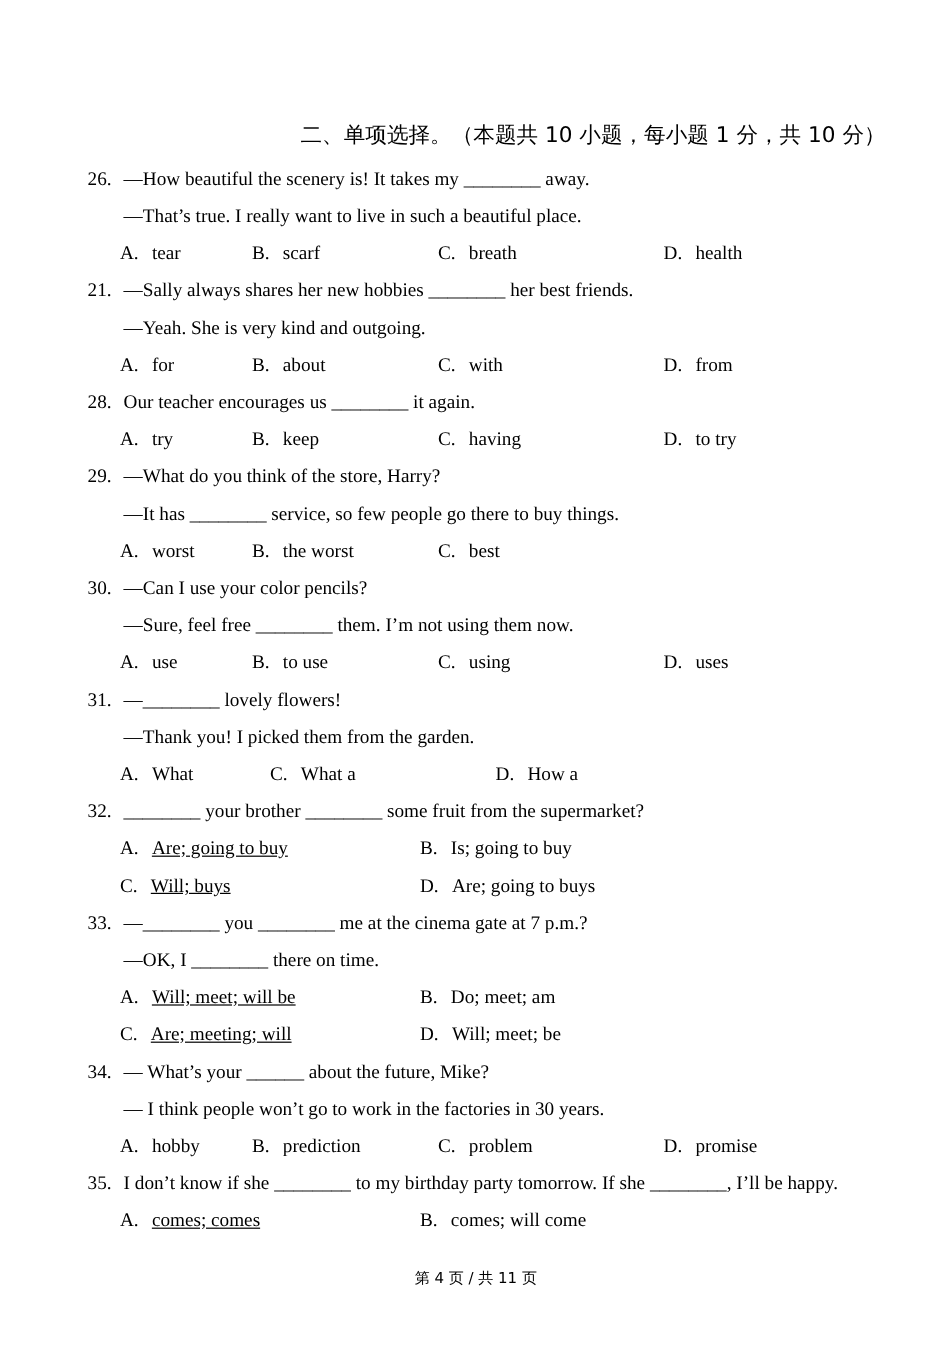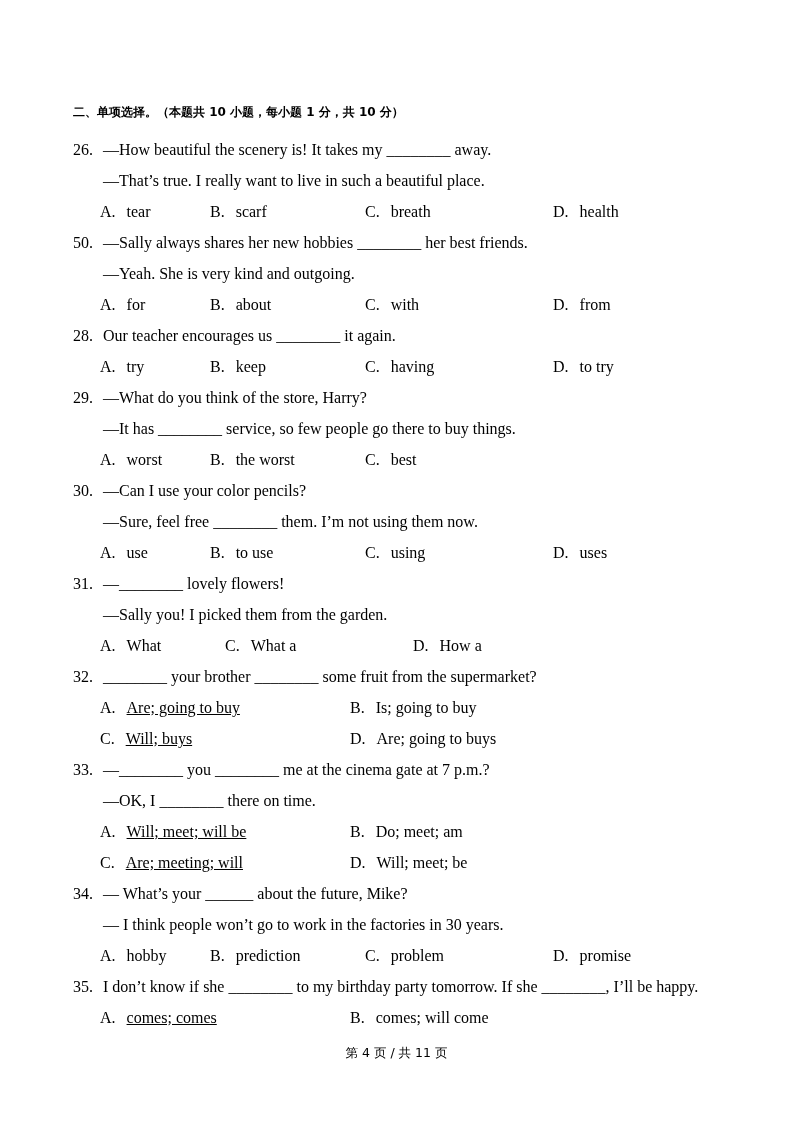--- a/index.html
+++ b/index.html
@@ -14,24 +14,25 @@
     font-size: 16px;
     color: #000000;
     overflow: hidden;
   }
   .page {
     box-sizing: border-box;
     padding: 97px 55px 0 73px;
   }
   .section-header {
     font-family: "DejaVu Sans", "Liberation Sans", sans-serif;
-    font-weight: bold;
-    font-size: 12px;
+    font-weight: normal;
+    font-size: 18px;
     line-height: 31px;
     margin: 0 0 6px 0;
+    text-align: right;
   }
   .question { margin: 0; }
   .qline {
     line-height: 31px;
     display: flex;
     align-items: baseline;
   }
   .qnum {
     display: inline-block;
     width: 30px;
@@ -49,21 +50,21 @@
   .w-a { width: 110px; }
   .w-b { width: 140px; }
   .w-c { width: 140px; margin-left: 15px; }
   .w-d { flex: 1; margin-left: 48px; }
   
   .w-col1 { width: 250px; text-decoration: underline; }
   .w-col2 { flex: 1; }
   .footer {
     width: 793px;
     text-align: center;
-    margin-top: 10px;
+    margin-top: 22px;
     font-size: 12.5px;
     line-height: 20px;
     font-family: "DejaVu Sans", "Liberation Sans", sans-serif;
   }
 </style>
 </head>
 <body>
 
 <div class="page">
   <h2 class="section-header">二、单项选择。（本题共 10 小题，每小题 1 分，共 10 分）</h2>
@@ -80,21 +81,21 @@
         </div>
         <div class="opts-row">
           <span class="opt w-a"><span class="opt-label">A.</span><span>tear</span></span>
           <span class="opt w-b"><span class="opt-label">B.</span><span>scarf</span></span>
           <span class="opt w-c"><span class="opt-label">C.</span><span>breath</span></span>
           <span class="opt w-d"><span class="opt-label">D.</span><span>health</span></span>
         </div>
       </div>
       <div class="question">
         <div class="qline">
-          <span class="qnum">50.</span>
+          <span class="qnum">21.</span>
           <span class="qtext">—Sally always shares her new hobbies ________ her best friends.</span>
         </div>
         <div class="qline">
           <span class="qnum"></span>
           <span class="qtext">—Yeah. She is very kind and outgoing.</span>
         </div>
         <div class="opts-row">
           <span class="opt w-a"><span class="opt-label">A.</span><span>for</span></span>
           <span class="opt w-b"><span class="opt-label">B.</span><span>about</span></span>
           <span class="opt w-c"><span class="opt-label">C.</span><span>with</span></span>
@@ -144,21 +145,21 @@
           <span class="opt w-d"><span class="opt-label">D.</span><span>uses</span></span>
         </div>
       </div>
       <div class="question">
         <div class="qline">
           <span class="qnum">31.</span>
           <span class="qtext">—________ lovely flowers!</span>
         </div>
         <div class="qline">
           <span class="qnum"></span>
-          <span class="qtext">—Sally you! I picked them from the garden.</span>
+          <span class="qtext">—Thank you! I picked them from the garden.</span>
         </div>
         <div class="opts-row">
           <span class="opt w-a"><span class="opt-label">A.</span><span>What</span></span>
           <span class="opt w-c"><span class="opt-label">C.</span><span>What a</span></span>
           <span class="opt w-d"><span class="opt-label">D.</span><span>How a</span></span>
         </div>
       </div>
       <div class="question">
         <div class="qline">
           <span class="qnum">32.</span>

